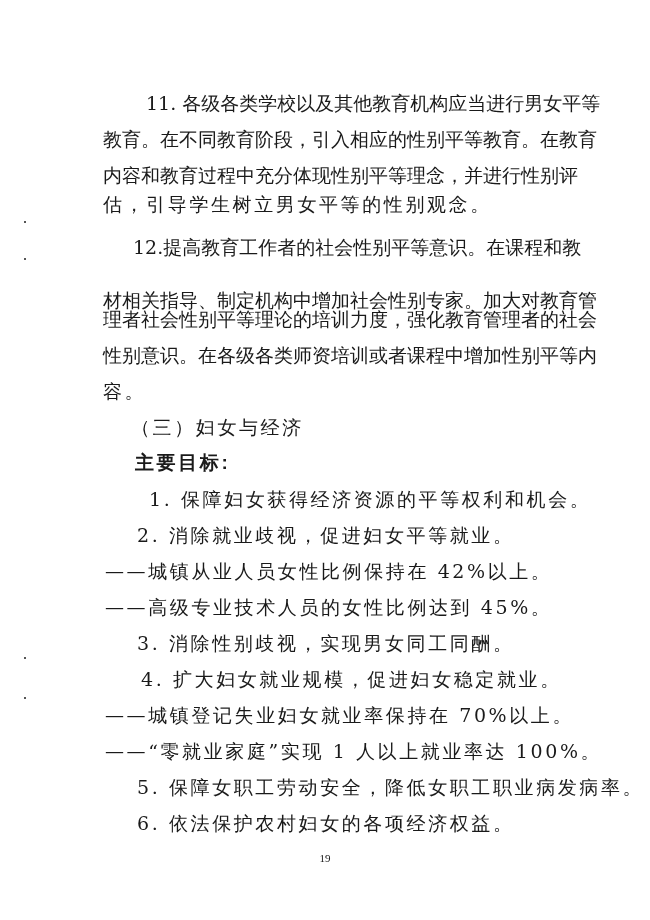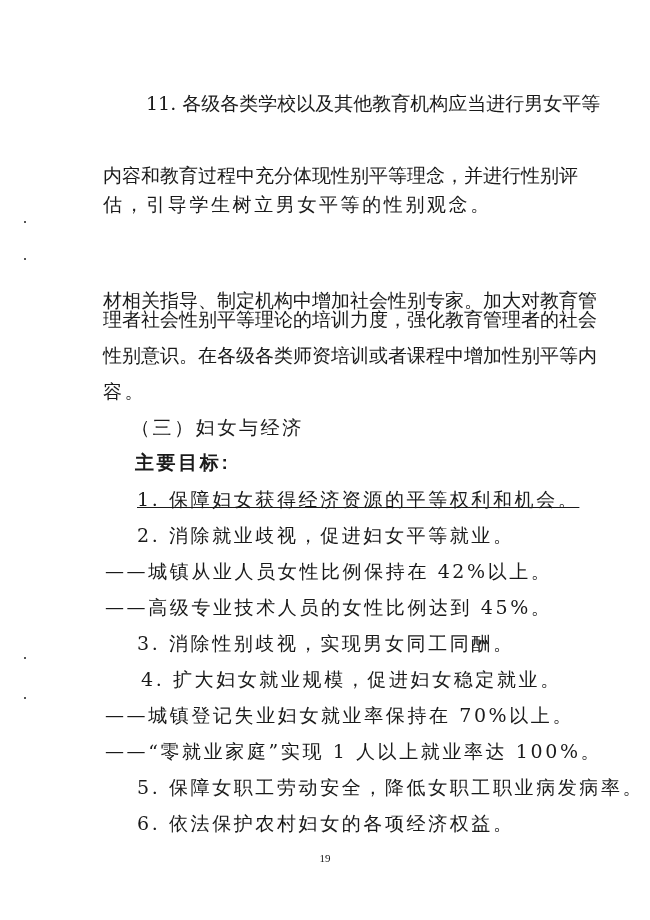--- a/index.html
+++ b/index.html
@@ -18,29 +18,31 @@
 </head>
 <body>
 
 <div class="page" id="page">
   <div class="pagenum">19</div>
   <div class="mark" style="top:221px"></div>
   <div class="mark" style="top:258px"></div>
   <div class="mark" style="top:657px"></div>
   <div class="mark" style="top:697px"></div>
 <div class="line justify" style="top: 91px; left: 133px; width: 425px; margin-left: 13px;">11. 各级各类学校以及其他教育机构应当进行男女平等</div>
+    <div class="line justify" style="top: 127px; left: 103px; width: 455px;">教育。在不同教育阶段，引入相应的性别平等教育。在教育</div>
     <div class="line justify" style="top: 163px; left: 103px; width: 455px;">内容和教育过程中充分体现性别平等理念，并进行性别评</div>
     <div class="line" style="top: 192px; left: 103px; width: 455px;">估，引导学生树立男女平等的性别观念。</div>
+    <div class="line justify" style="top: 235px; left: 133px; width: 425px;">12.提高教育工作者的社会性别平等意识。在课程和教</div>
     <div class="line justify" style="top: 288px; left: 103px; width: 455px;">材相关指导、制定机构中增加社会性别专家。加大对教育管</div>
     <div class="line justify" style="top: 307px; left: 103px; width: 455px;">理者社会性别平等理论的培训力度，强化教育管理者的社会</div>
     <div class="line justify" style="top: 343px; left: 103px; width: 455px;">性别意识。在各级各类师资培训或者课程中增加性别平等内</div>
     <div class="line" style="top: 379px; left: 103px; width: 455px;">容。</div>
     <div class="line heading" style="top: 415px; left: 131px; width: 427px;">（三）妇女与经济</div>
     <div class="line bold" style="top: 451px; left: 135px; width: 423px;">主要目标:</div>
-    <div class="line" style="top: 487px; left: 137px; width: 421px; text-decoration: underline;">1. 保障妇女获得经济资源的平等权利和机会。</div>
+    <div class="line" style="top: 487px; left: 149px; width: 421px;">1. 保障妇女获得经济资源的平等权利和机会。</div>
     <div class="line" style="top: 523px; left: 137px; width: 421px;">2. 消除就业歧视，促进妇女平等就业。</div>
     <div class="line" style="top: 559px; left: 105px; width: 453px;">——城镇从业人员女性比例保持在 42%以上。</div>
     <div class="line" style="top: 595px; left: 105px; width: 453px;">——高级专业技术人员的女性比例达到 45%。</div>
     <div class="line" style="top: 631px; left: 137px; width: 421px;">3. 消除性别歧视，实现男女同工同酬。</div>
     <div class="line" style="top: 667px; left: 141px; width: 421px;">4. 扩大妇女就业规模，促进妇女稳定就业。</div>
     <div class="line" style="top: 703px; left: 105px; width: 453px;">——城镇登记失业妇女就业率保持在 70%以上。</div>
     <div class="line" style="top: 739px; left: 105px; width: 453px;">——“零就业家庭”实现 1 人以上就业率达 100%。</div>
     <div class="line" style="top: 775px; left: 137px; width: 421px;">5. 保障女职工劳动安全，降低女职工职业病发病率。</div>
     <div class="line" style="top: 811px; left: 137px; width: 421px;">6. 依法保护农村妇女的各项经济权益。</div>
   </div>

